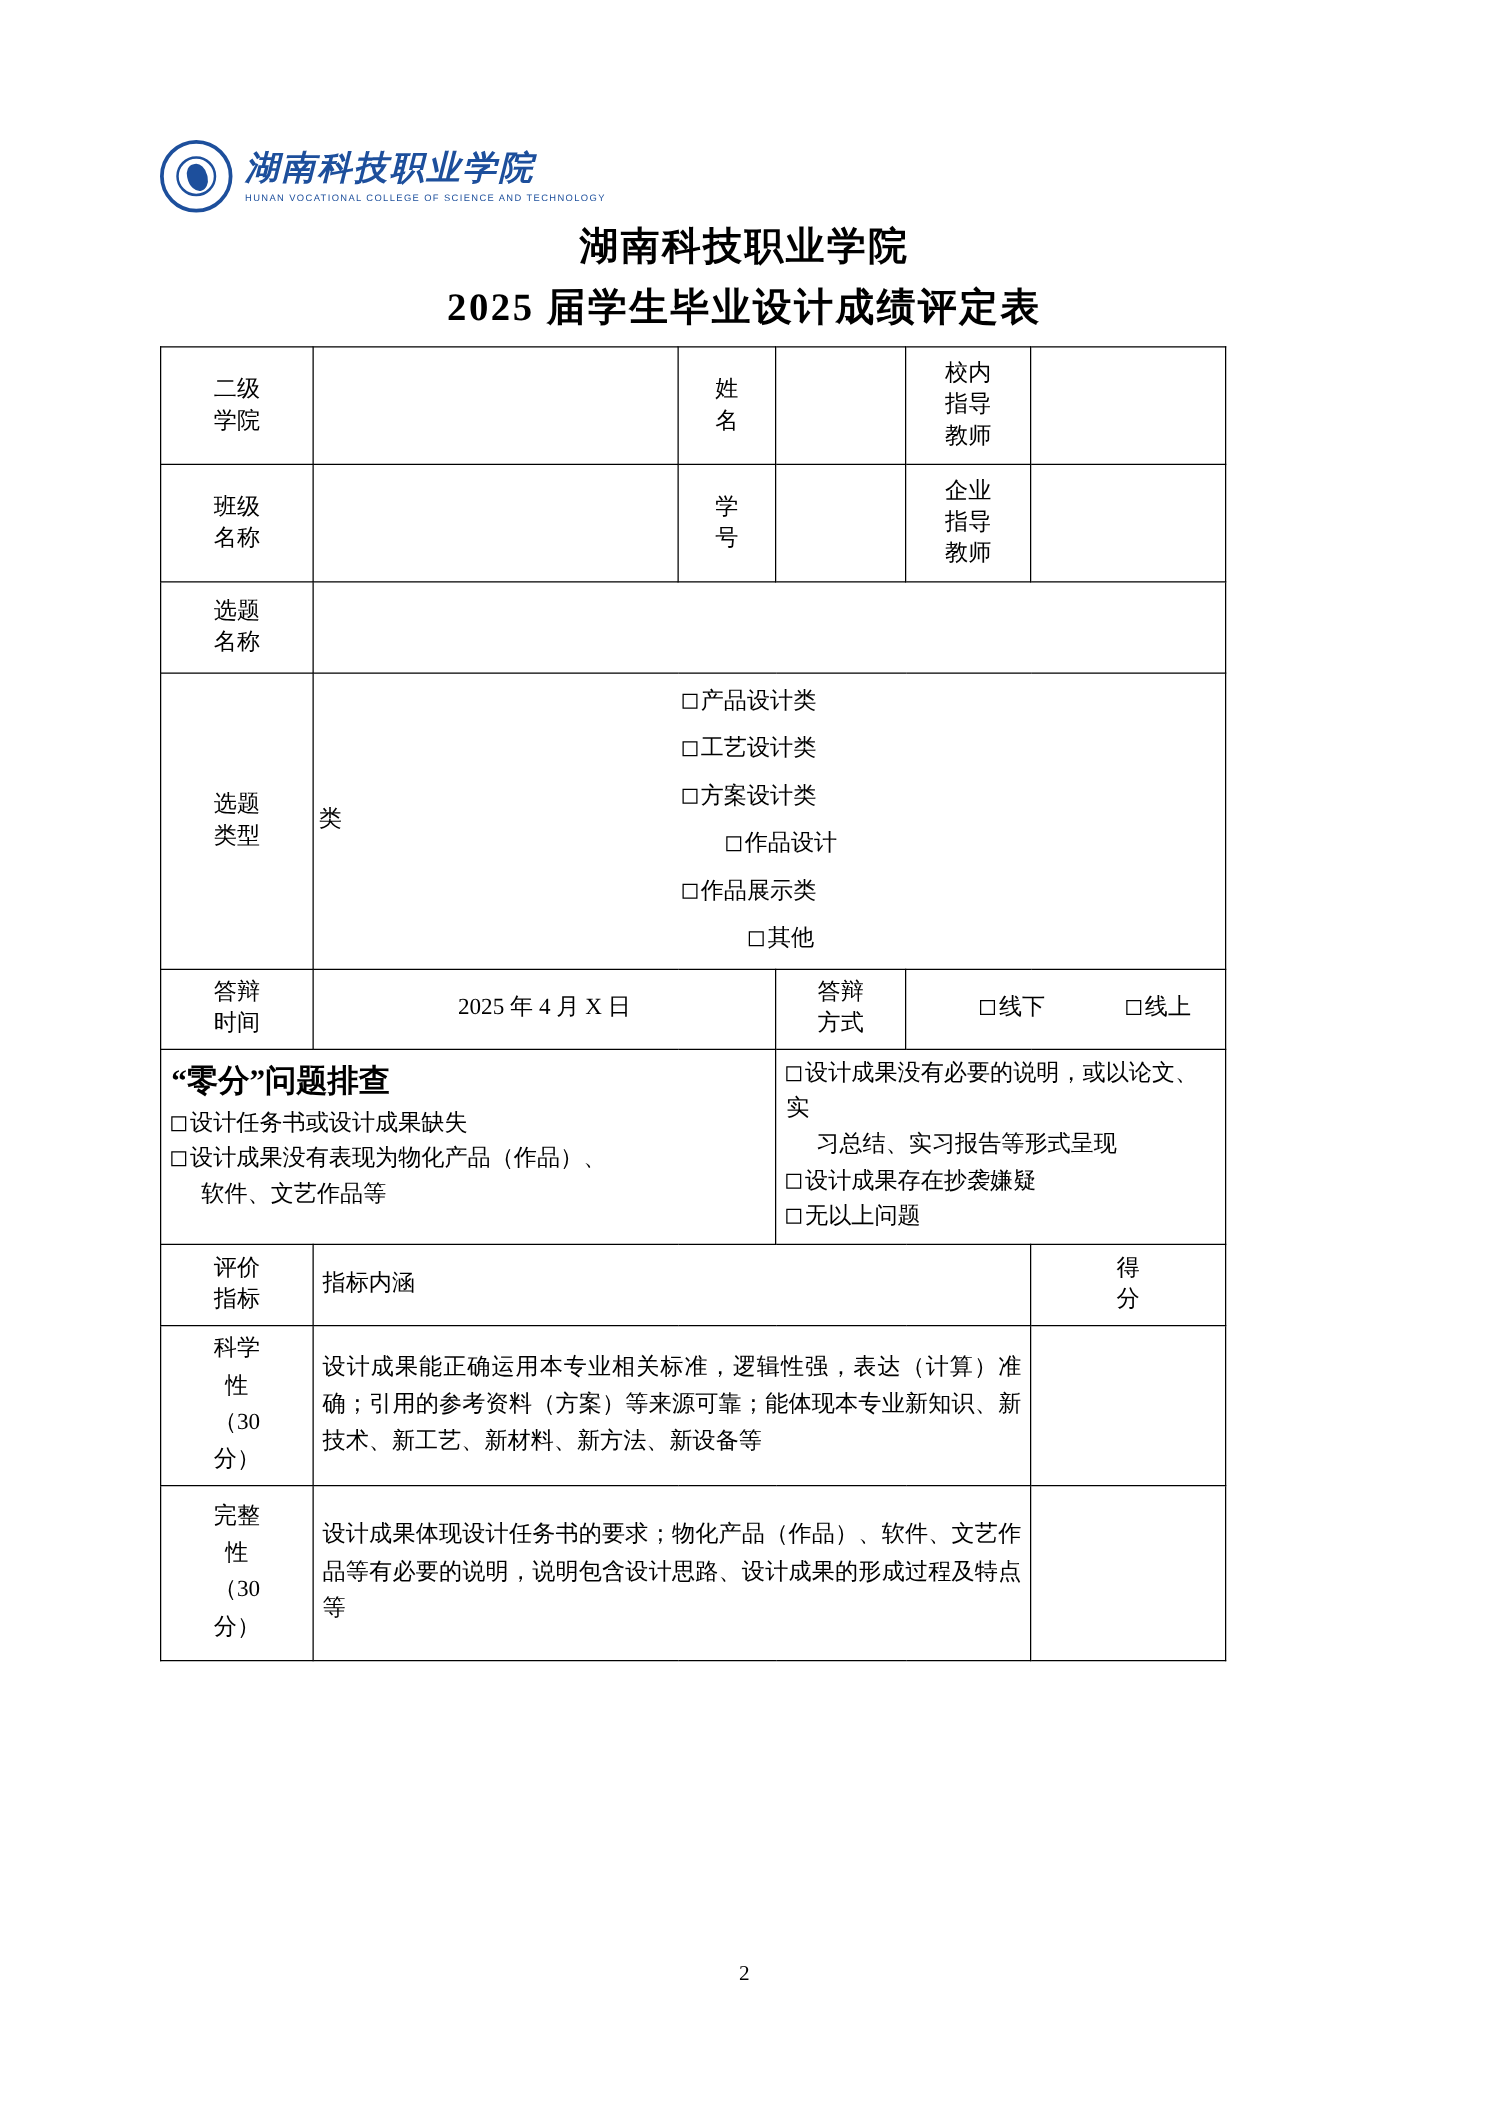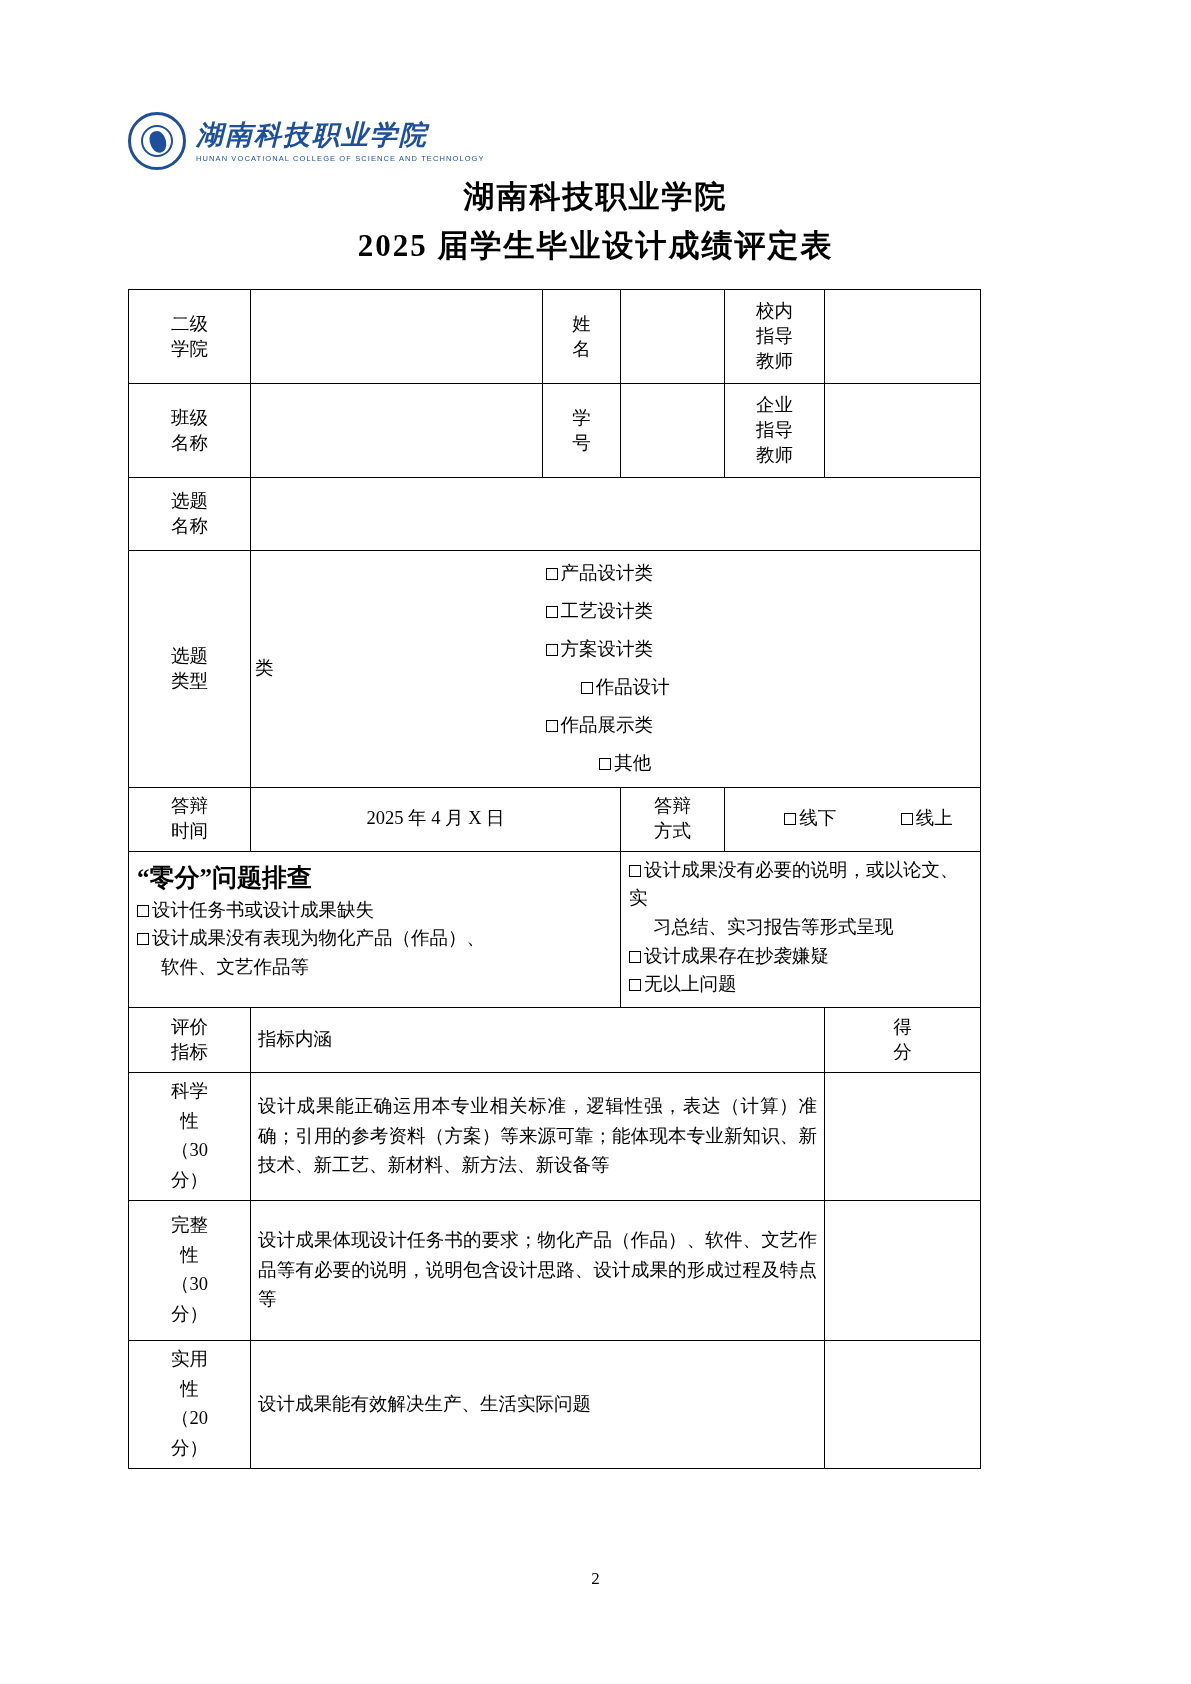--- a/index.html
+++ b/index.html
@@ -102,21 +102,21 @@
     font-size: 31px;
     font-weight: bold;
     letter-spacing: 2px;
     line-height: 1.6;
   }
 
   
   table.main {
     position: absolute;
     left: 128px;
-    top: 265px;
+    top: 253px;
     width: 852px;
     border-collapse: collapse;
     table-layout: fixed;
   }
   table.main td {
     border: 1.6px solid #000;
     font-size: 18.5px;
     line-height: 1.6;
     padding: 4px 7px;
     vertical-align: middle;
@@ -394,28 +394,18 @@
         <td class="idx-cell" style="height:140px">
           <span class="nm">完整</span>
           <span class="nm">性</span>
           <span class="pt">（30</span>
           <span class="pt">分）</span>
         </td>
         <td class="indic-text" colspan="4">设计成果体现设计任务书的要求；物化产品（作品）、软件、文艺作品等有必要的说明，说明包含设计思路、设计成果的形成过程及特点等</td>
         <td></td>
       </tr>
 
-      <tr>
-        <td class="idx-cell" style="height:128px">
-          <span class="nm">实用</span>
-          <span class="nm">性</span>
-          <span class="pt">（20</span>
-          <span class="pt">分）</span>
-        </td>
-        <td class="indic-text" colspan="4">设计成果能有效解决生产、生活实际问题</td>
-        <td></td>
-      </tr>
     </tbody>
   </table>
 
   <div class="page-num">2</div>
 
 </div>
 
 </body></html>

